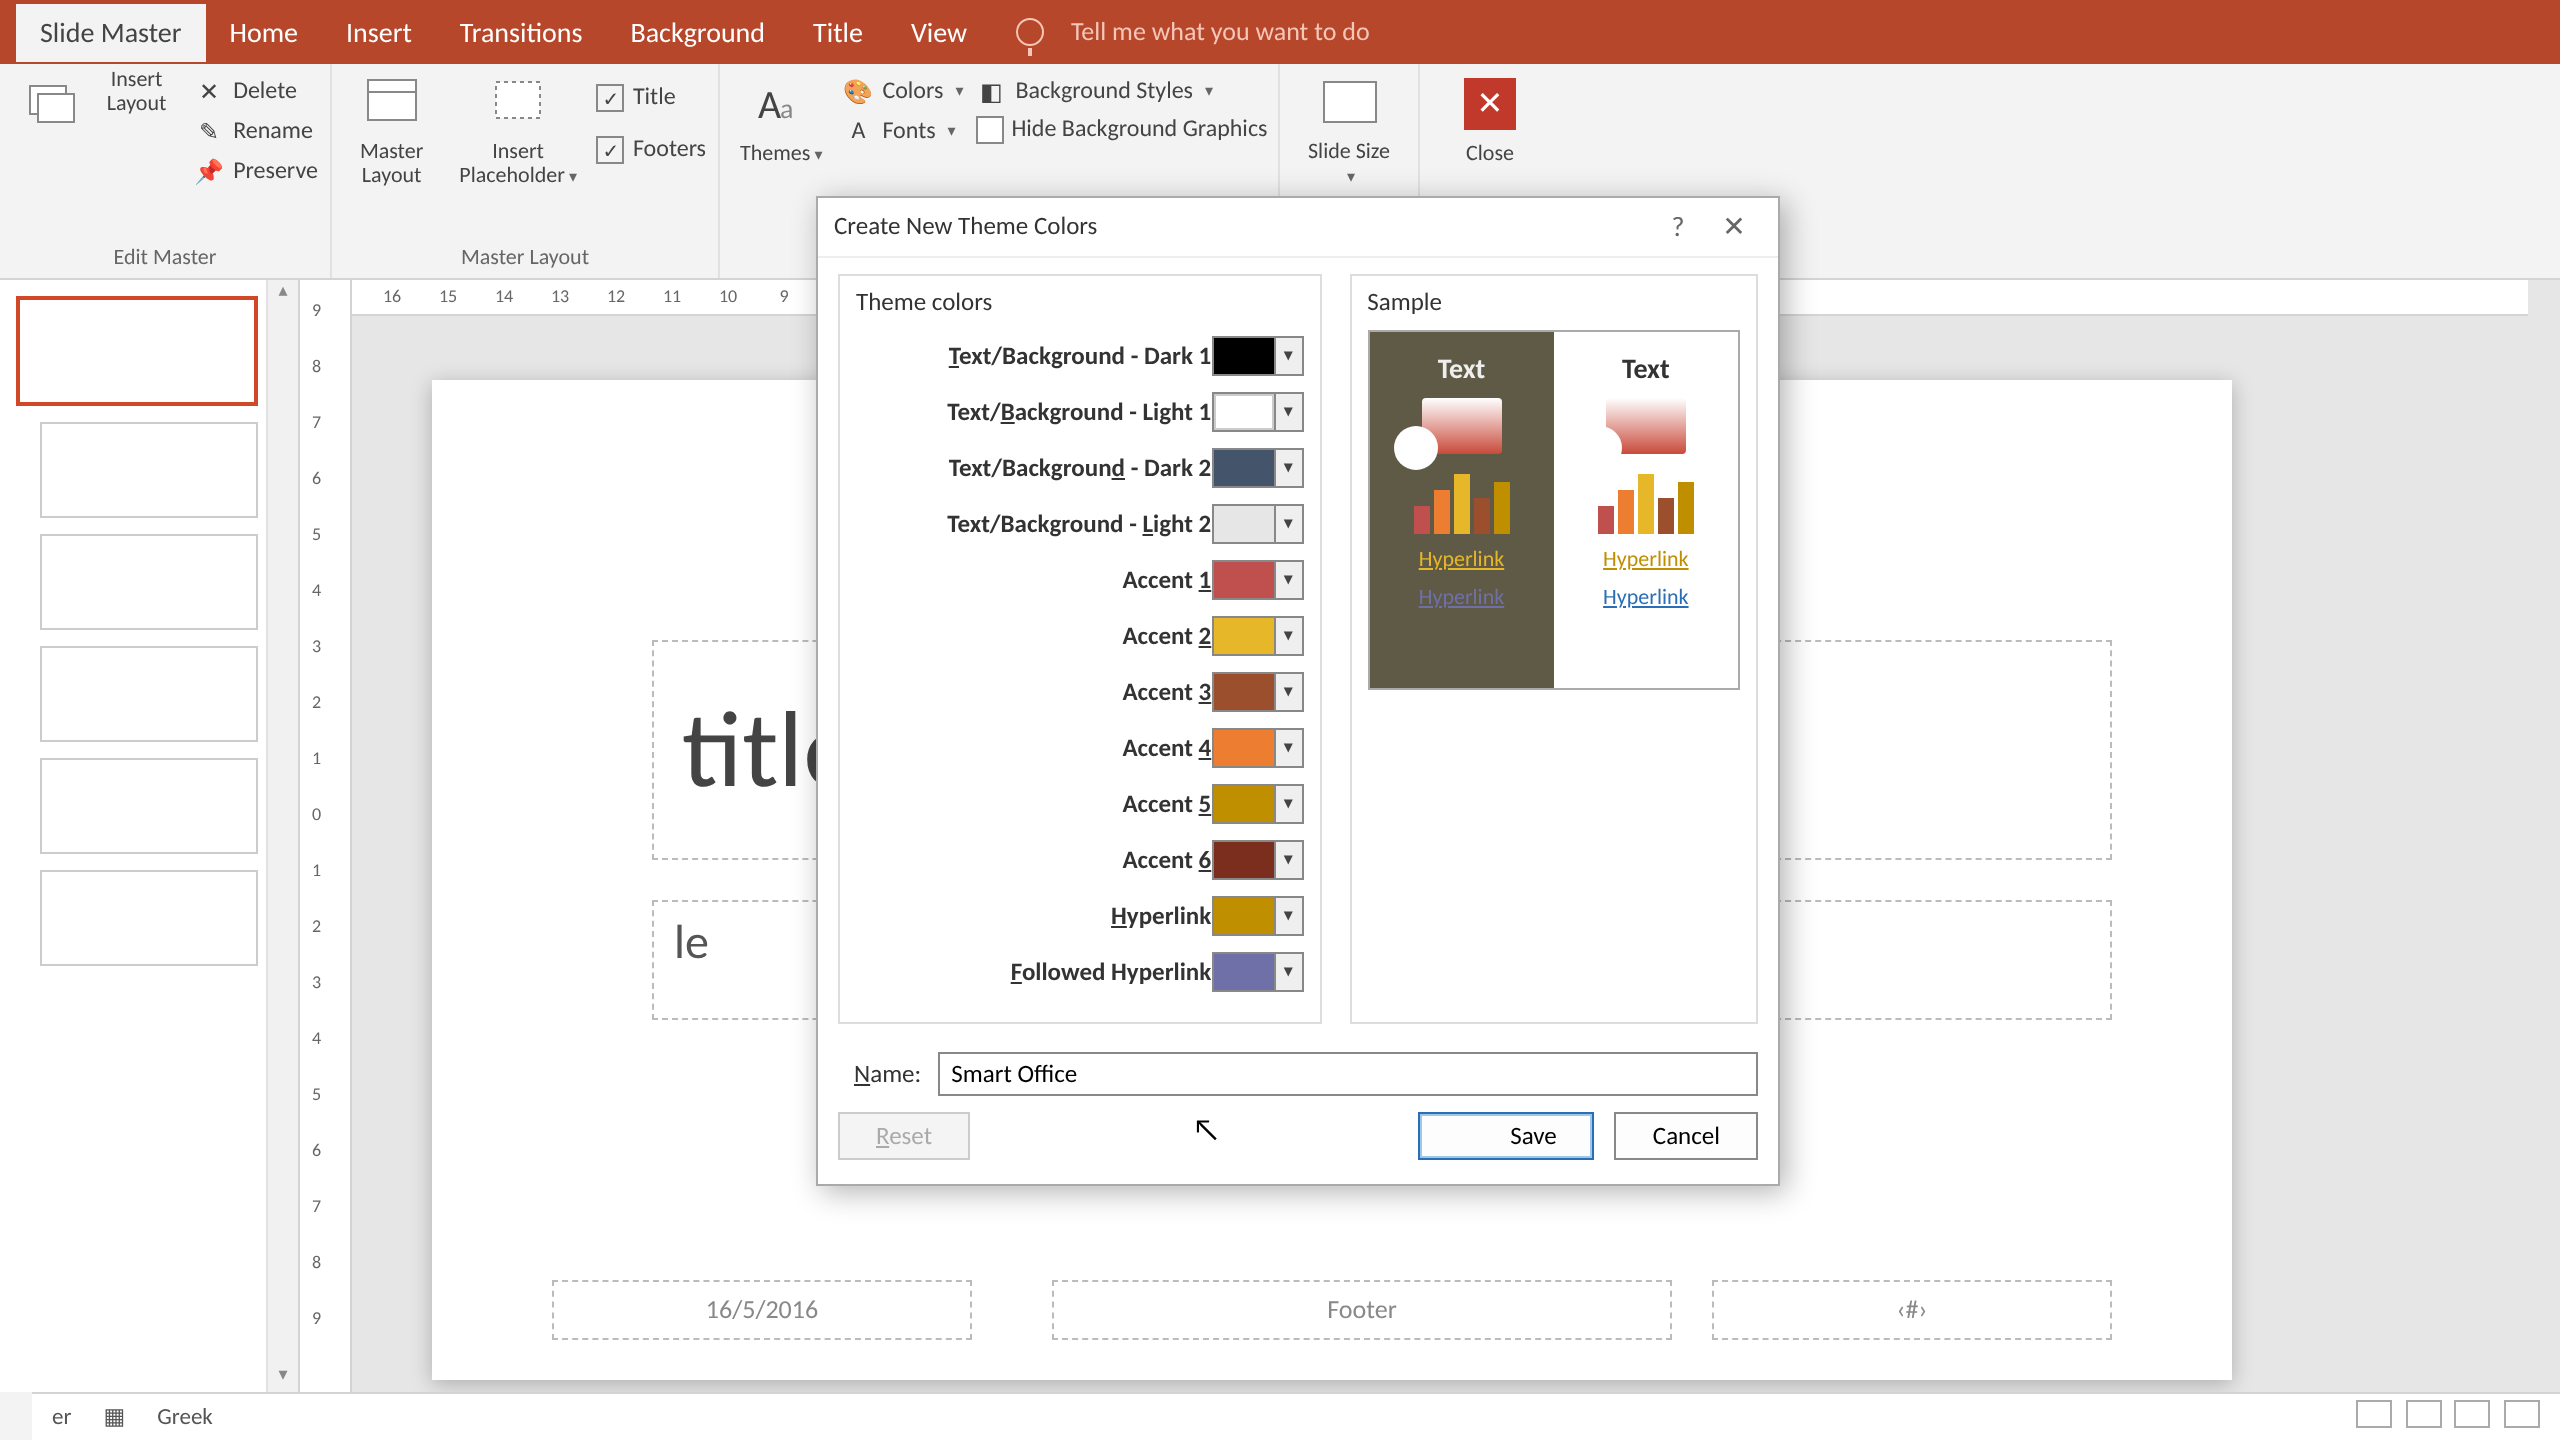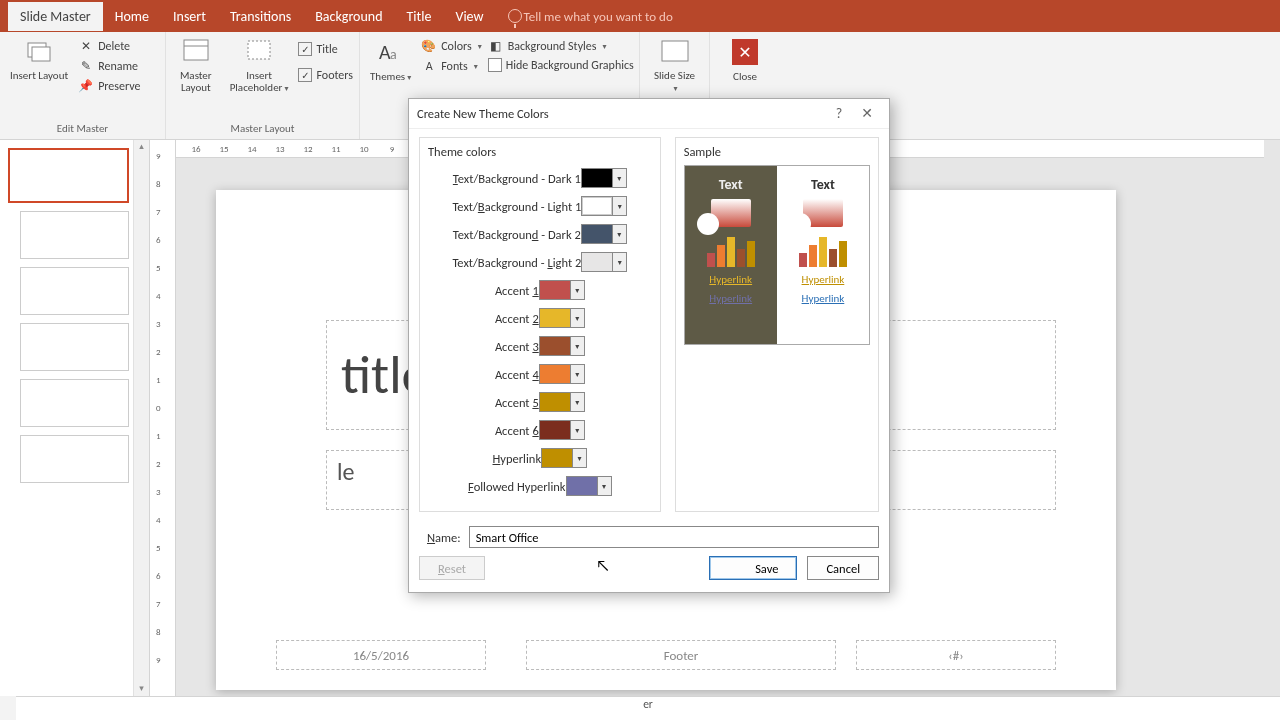--- a/index.html
+++ b/index.html
@@ -2,21 +2,21 @@
 <html><head>
 <meta charset="utf-8">
 <style>
 * { box-sizing: border-box; margin: 0; padding: 0; font-family: "Segoe UI", Calibri, sans-serif; }
 body { width: 1280px; height: 720px; background: #f3f3f3; overflow: hidden; position: relative; }
 
 
 .tabbar { background: #b7472a; height: 32px; display: flex; align-items: center; padding-left: 8px; gap: 0; color: #fff; font-size: 14px; }
 .tabbar .tab { padding: 6px 12px; cursor: pointer; }
 .tabbar .tab.active { background: #f3f3f3; color: #444; }
-.tell-me { display: flex; align-items: center; gap: 2px; color: #f6c6b9; font-size: 13px; }
+.tell-me { display: flex; align-items: center; gap: 14px; color: #f6c6b9; font-size: 13px; }
 .tell-me .bulb { width: 14px; height: 14px; border:1.5px solid #f6c6b9; border-radius:50%; position:relative; display:inline-block; }
 .tell-me .bulb:after{content:"";position:absolute;width:2px;height:4px;background:#f6c6b9;left:5px;top:14px;}
 
 
 .ribbon { background: #f3f3f3; border-bottom: 1px solid #d4d4d4; height: 108px; display: flex; font-size: 12px; color: #444; }
 .ribbon-group { border-right: 1px solid #e1e1e1; padding: 2px 6px 2px 6px; display: flex; flex-direction: column; }
 .ribbon-group .controls { display:flex; flex:1; align-items:flex-start; gap:6px; }
 .ribbon-group .group-label { text-align:center; font-size:11px; color:#666; padding-bottom:2px; }
 .icon-btn { display:flex; flex-direction:column; align-items:center; gap:2px; padding:2px 4px; cursor:pointer; }
 .icon-btn .ico { width:32px; height:32px; display:flex;align-items:center;justify-content:center; }
@@ -47,21 +47,21 @@
 .slide .num-ph{right:60px;width:200px;}
 
 
 .dialog { position:absolute; top:98px; left:408px; width:482px; background:#fff; border:1px solid #aaa; box-shadow:3px 3px 14px rgba(0,0,0,.3); font-size:12.5px; color:#333; }
 .dlg-title { height:30px; display:flex; align-items:center; padding:0 8px; border-bottom:1px solid #eee; }
 .dlg-title .spacer{flex:1;}
 .dlg-title .winbtn{ width:28px; text-align:center; font-size:14px; color:#666; cursor:pointer;}
 .dlg-body { padding:8px 10px 10px 10px; display:flex; gap:14px; }
 .col-colors { flex:1.2; border:1px solid #ddd; padding:6px 8px 10px 8px; }
 .col-colors h4, .col-sample h4 { font-weight:400; font-size:12.5px; margin-bottom:6px; }
-.color-row { display:flex; align-items:center; justify-content:center; height:26px; margin:2px 0; }
+.color-row { display:flex; align-items:center; justify-content:flex-end; height:26px; margin:2px 0;font-weight:bold; }
 .swatch-dd { width:46px; height:20px; border:1px solid #888; display:flex; align-items:center; cursor:pointer;}
 .swatch-dd .sw { flex:1; height:100%; }
 .swatch-dd .ddar { width:14px; height:100%; border-left:1px solid #888; display:flex;align-items:center;justify-content:center; font-size:8px; color:#444; background:#efefef;}
 .col-sample { flex:1; border:1px solid #ddd; padding:6px 8px 10px 8px; }
 .sample-box { display:flex; border:1px solid #aaa; height:180px; }
 .sample-half { flex:1; display:flex; flex-direction:column; align-items:center; justify-content:flex-start; gap:6px; padding:10px 4px 6px 4px; }
 .sample-half.dark { background:#5e5a46; color:#eee; }
 .sample-half.light { background:#fff; color:#333; }
 .sample-txt { font-weight:bold; font-size:14px; }
 .sample-shape { width:40px; height:28px; background:linear-gradient(#fff,#c84a3b); border-radius:2px; position:relative;}
@@ -70,21 +70,21 @@
 .sample-bars span{width:8px;}
 .hlink { font-size:11px; text-decoration:underline; }
 .name-row { display:flex; align-items:center; gap:8px; padding:4px 10px 0 18px;}
 .name-row input { flex:1; height:22px; border:1px solid #888; padding:0 6px; font-size:12.5px; }
 .btn-row { display:flex; align-items:center; padding:8px 10px 12px 10px; gap:10px;}
 .dbtn { height:24px; padding:0 18px; border:1px solid #888; background:#fdfdfd; font-size:12.5px; cursor:pointer; }
 .dbtn.disabled { color:#aaa; border-color:#ccc; background:#f4f4f4; cursor:default; }
 .dbtn.primary { border:1px solid #2a6fb5; box-shadow:inset 0 0 0 1px #9ec7ea;padding-left:45px; }
 
 
-.statusbar { position:absolute; bottom:0; left:16px; right:0; height:24px; background:#fff; border-top:1px solid #d4d4d4; display:flex; align-items:center; padding:0 10px; font-size:11.5px; color:#555; gap:16px;flex-direction:column;}
+.statusbar { position:absolute; bottom:0; left:16px; right:0; height:24px; background:#fff; border-top:1px solid #d4d4d4; display:flex; align-items:center; padding:0 10px; font-size:11.5px; color:#555; gap:16px;}
 .statusbar .spacer{flex:1;}
 .view-btns span{width:18px;height:14px;border:1px solid #aaa;display:inline-block;margin-left:4px;cursor:pointer;}
 
 
 .cursor { position:absolute; top:556px; left:596px; font-size:16px; color:#000; pointer-events:none;}
 
 u.key{text-decoration:underline;}
 </style>
 </head>
 <body>
@@ -100,21 +100,21 @@
   <div class="tab tell-me">
     <span class="bulb"></span>
     <span>Tell me what you want to do</span>
   </div>
 </div>
 
 <div class="ribbon">
 
   <div class="ribbon-group" style="width:166px">
     <div class="controls">
-      <div style="display:flex;flex-direction:column;gap:0;">
+      <div style="display:flex;flex-direction:row;gap:0;">
         <div class="icon-btn">
           <div class="ico">
               <svg width="26" height="26">
                 <rect x="2" y="4" width="18" height="14" fill="#fff" stroke="#888"></rect>
                 <rect x="6" y="8" width="18" height="14" fill="#fff" stroke="#888"></rect>
               </svg>
             </div>
         </div>
         <div class="icon-btn" style="margin-top:-2px">
           <div style="font-size:11px;line-height:12px;text-align:center">Insert Layout</div>

